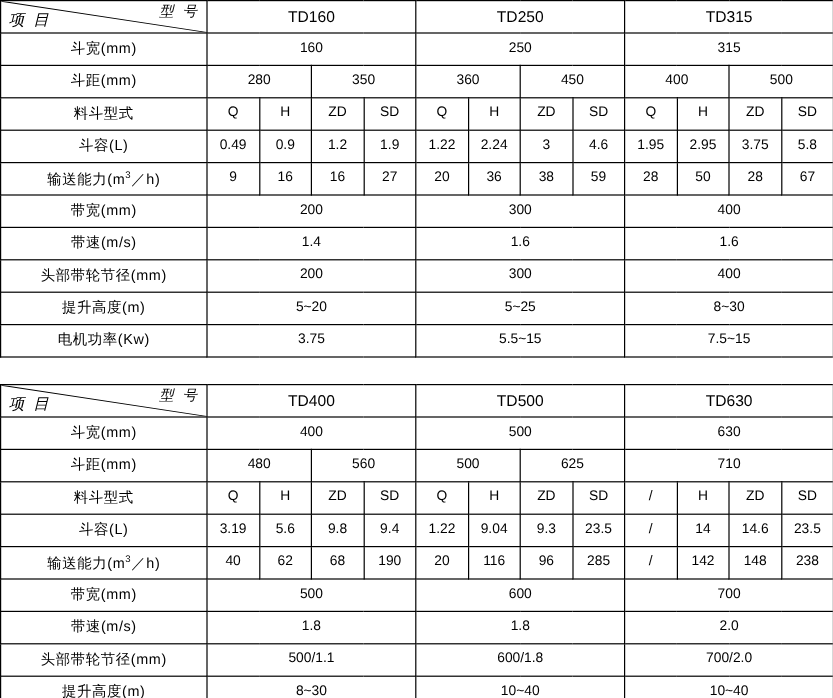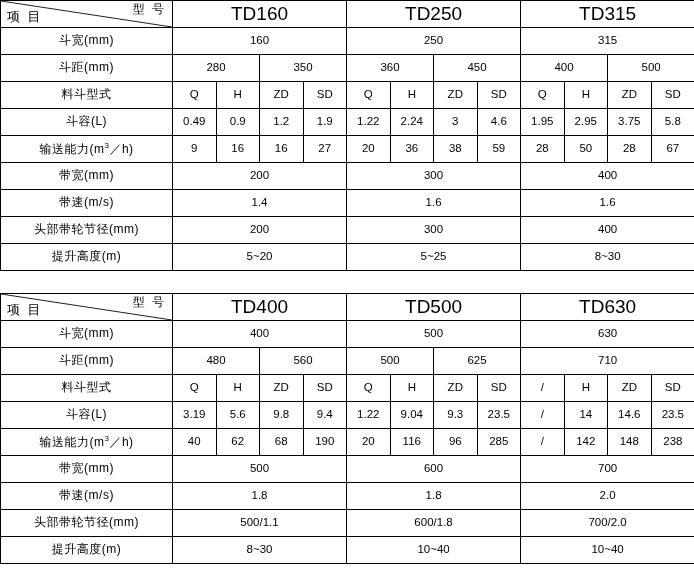--- a/index.html
+++ b/index.html
@@ -43,20 +43,21 @@
   
   td.corner {
     position: relative;
     height: 34px;
     padding: 0;
   }
   .corner-inner {
     position: relative;
     width: 100%;
     height: 100%;
+    font-style: italic;
   }
   .corner-inner svg {
     position: absolute;
     left: 0;
     top: 0;
     width: 100%;
     height: 100%;
   }
   .corner-model {
     position: absolute;
@@ -66,21 +67,21 @@
     letter-spacing: 2px;
   }
   .corner-item {
     position: absolute;
     left: 6px;
     bottom: 2px;
     font-size: 13px;
     letter-spacing: 2px;
   }
   td.model {
-    font-size: 19px;
+    font-size: 13px;
     height: 34px;
   }
   .sup {
     font-size: 8px;
     vertical-align: super;
   }
   .gap {
     height: 22px;
   }
 </style>
@@ -197,20 +198,26 @@
             <td colspan="4">200</td>
             <td colspan="4">300</td>
             <td colspan="4">400</td>
           </tr>
           <tr>
             <td class="rowhead">提升高度(m)</td>
             <td colspan="4">5~20</td>
             <td colspan="4">5~25</td>
             <td colspan="4">8~30</td>
           </tr>
+          <tr>
+            <td class="rowhead">电机功率(Kw)</td>
+            <td colspan="4">3.75</td>
+            <td colspan="4">5.5~15</td>
+            <td colspan="4">7.5~15</td>
+          </tr>
         </tbody>
       </table>
       <div class="gap"></div>
       <table class="spec">
         <colgroup>
           <col style="width: 172px;">
           <col style="width: 43.5px;">
           <col style="width: 43.5px;">
           <col style="width: 43.5px;">
           <col style="width: 43.5px;">

